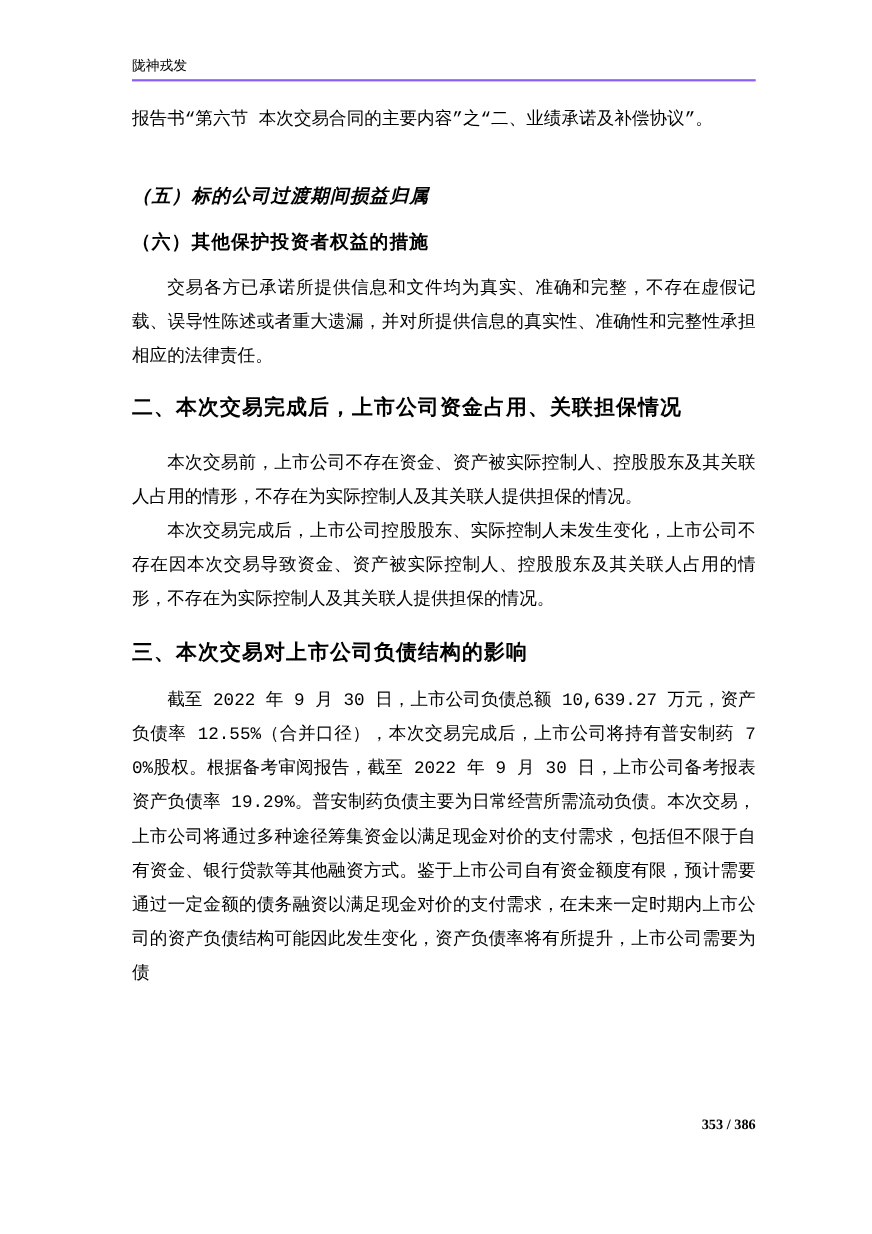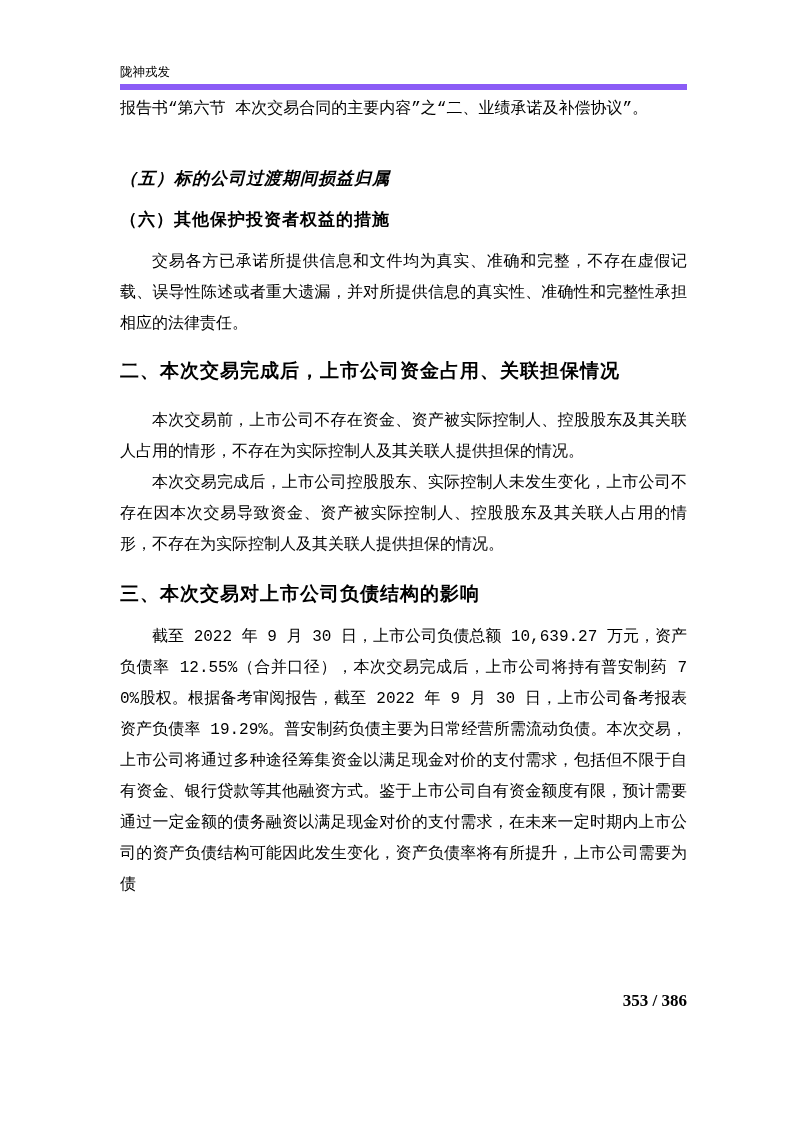--- a/index.html
+++ b/index.html
@@ -16,25 +16,25 @@
     color: #000000;
     overflow: hidden;
     margin: 0 auto;
     font-family: "Liberation Serif", "DejaVu Serif", serif;
   }
   
   .page-header {
     position: absolute;
     left: 120px;
     width: 567px;
-    top: 64px;
+    top: 52px;
     display: flex;
     justify-content: space-between;
     align-items: flex-end;
-    border-bottom: 6px solid #8b5cf6;
+    border-bottom: 2px solid #8b5cf6;
     padding-bottom: 4px;
     font-size: 12.5px;
     line-height: 16px;
   }
   .page-header .hdr-left  { white-space: nowrap; }
   .page-header .hdr-right { white-space: nowrap; }
   
   .doc-body {
     position: absolute;
     left: 120px;
@@ -77,23 +77,23 @@
   .m-h6      { margin-top: 16px; }
   .m-p6      { margin-top: 15px; }
   .m-h2sec   { margin-top: 17px; }
   .m-p2a     { margin-top: 22px; }
   .m-p2b     { margin-top: 0; }
   .m-h3sec   { margin-top: 19px; }
   .m-p3a     { margin-top: 15px; }
   
   .page-footer {
     position: absolute;
-    top: 993px;
+    top: 1014px;
     right: 106px;
-    font-size: 17px;
+    font-size: 13px;
     font-weight: bold;
     line-height: 16px;
   }
 </style>
 </head>
 <body>
 
 <div class="page">
 
   <div class="page-header">

